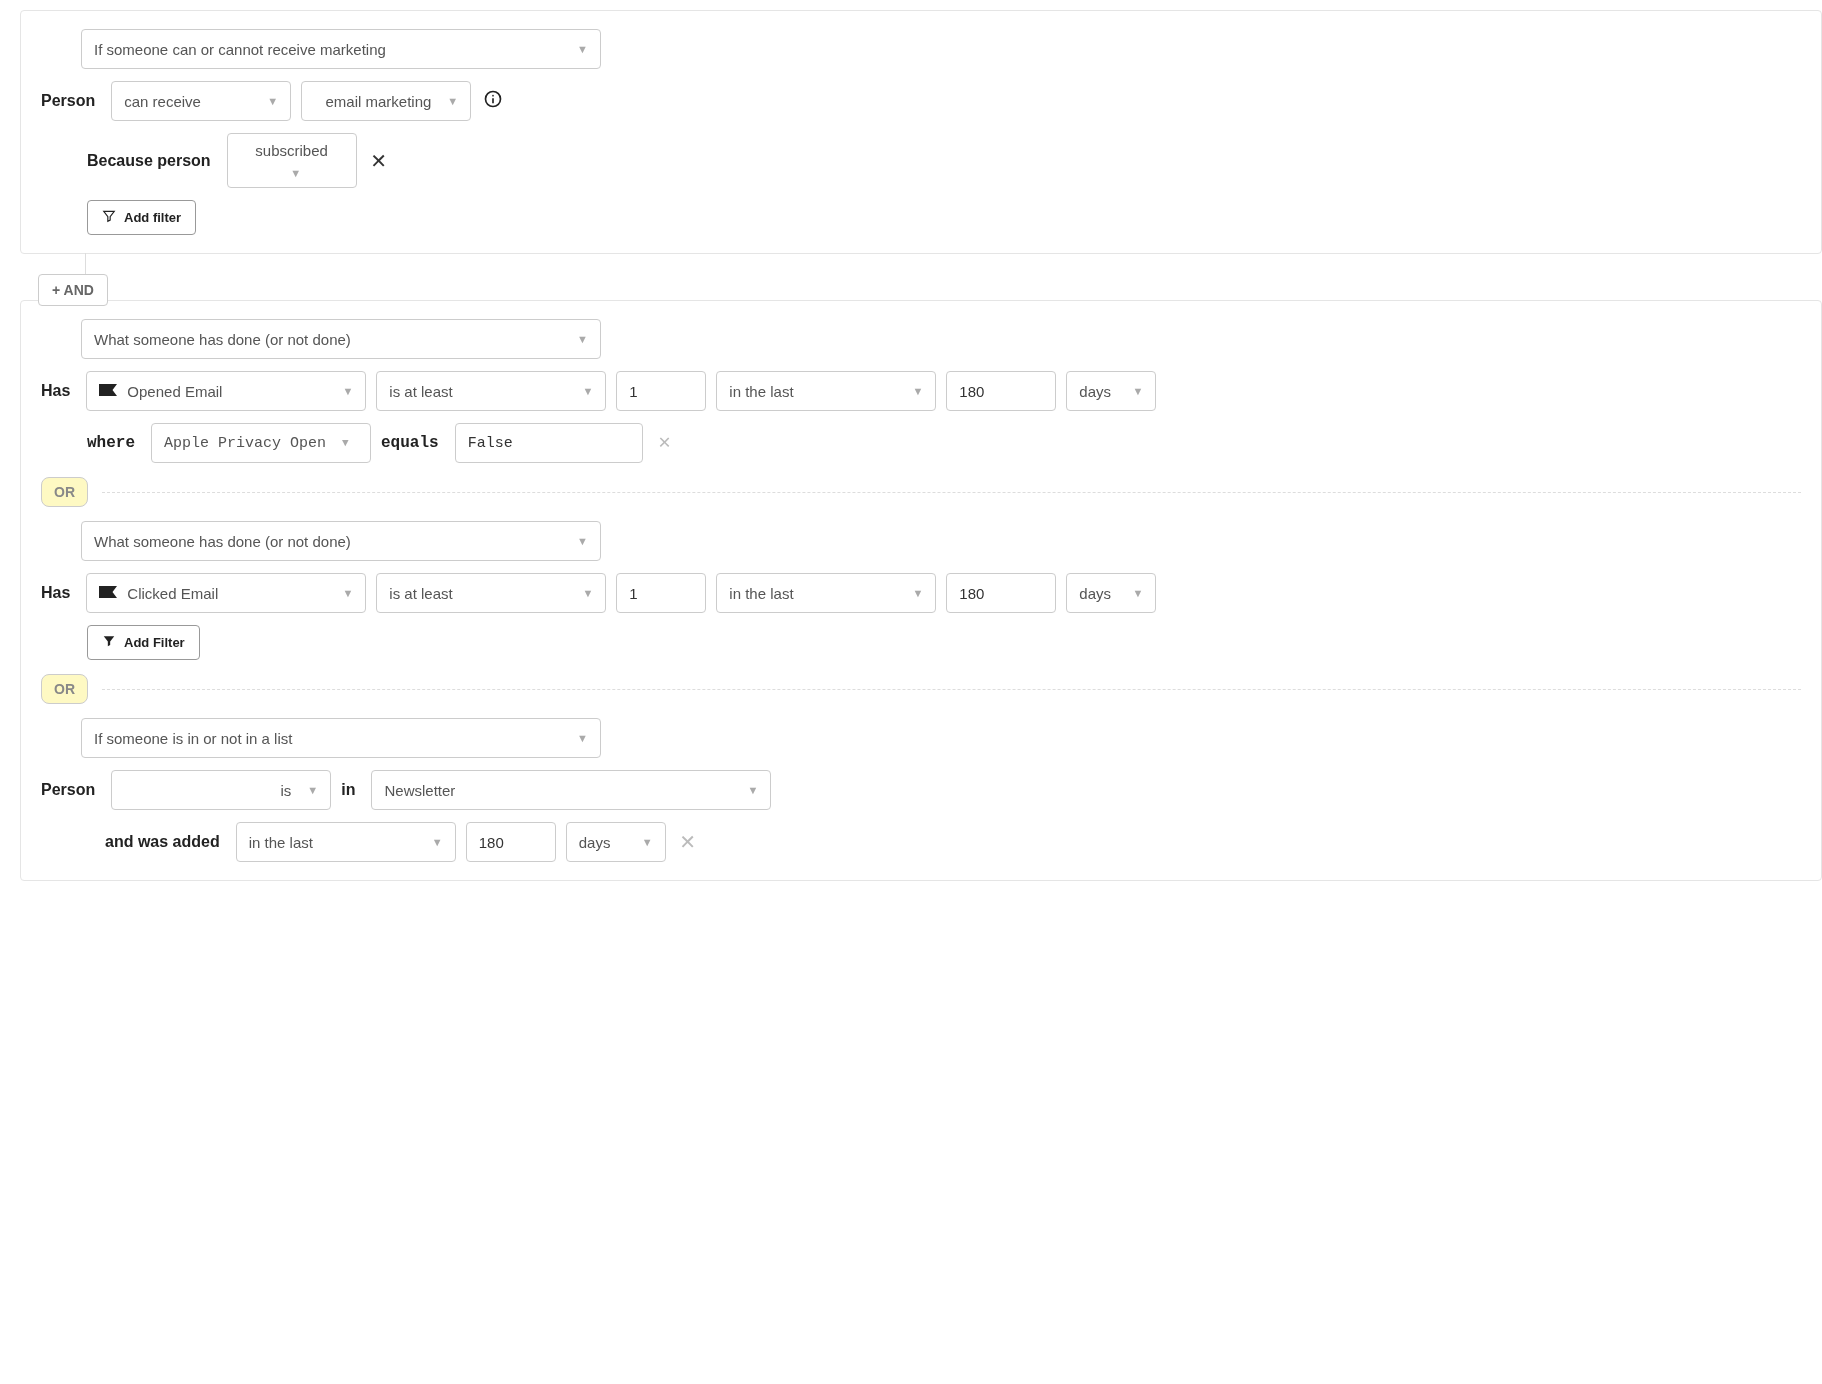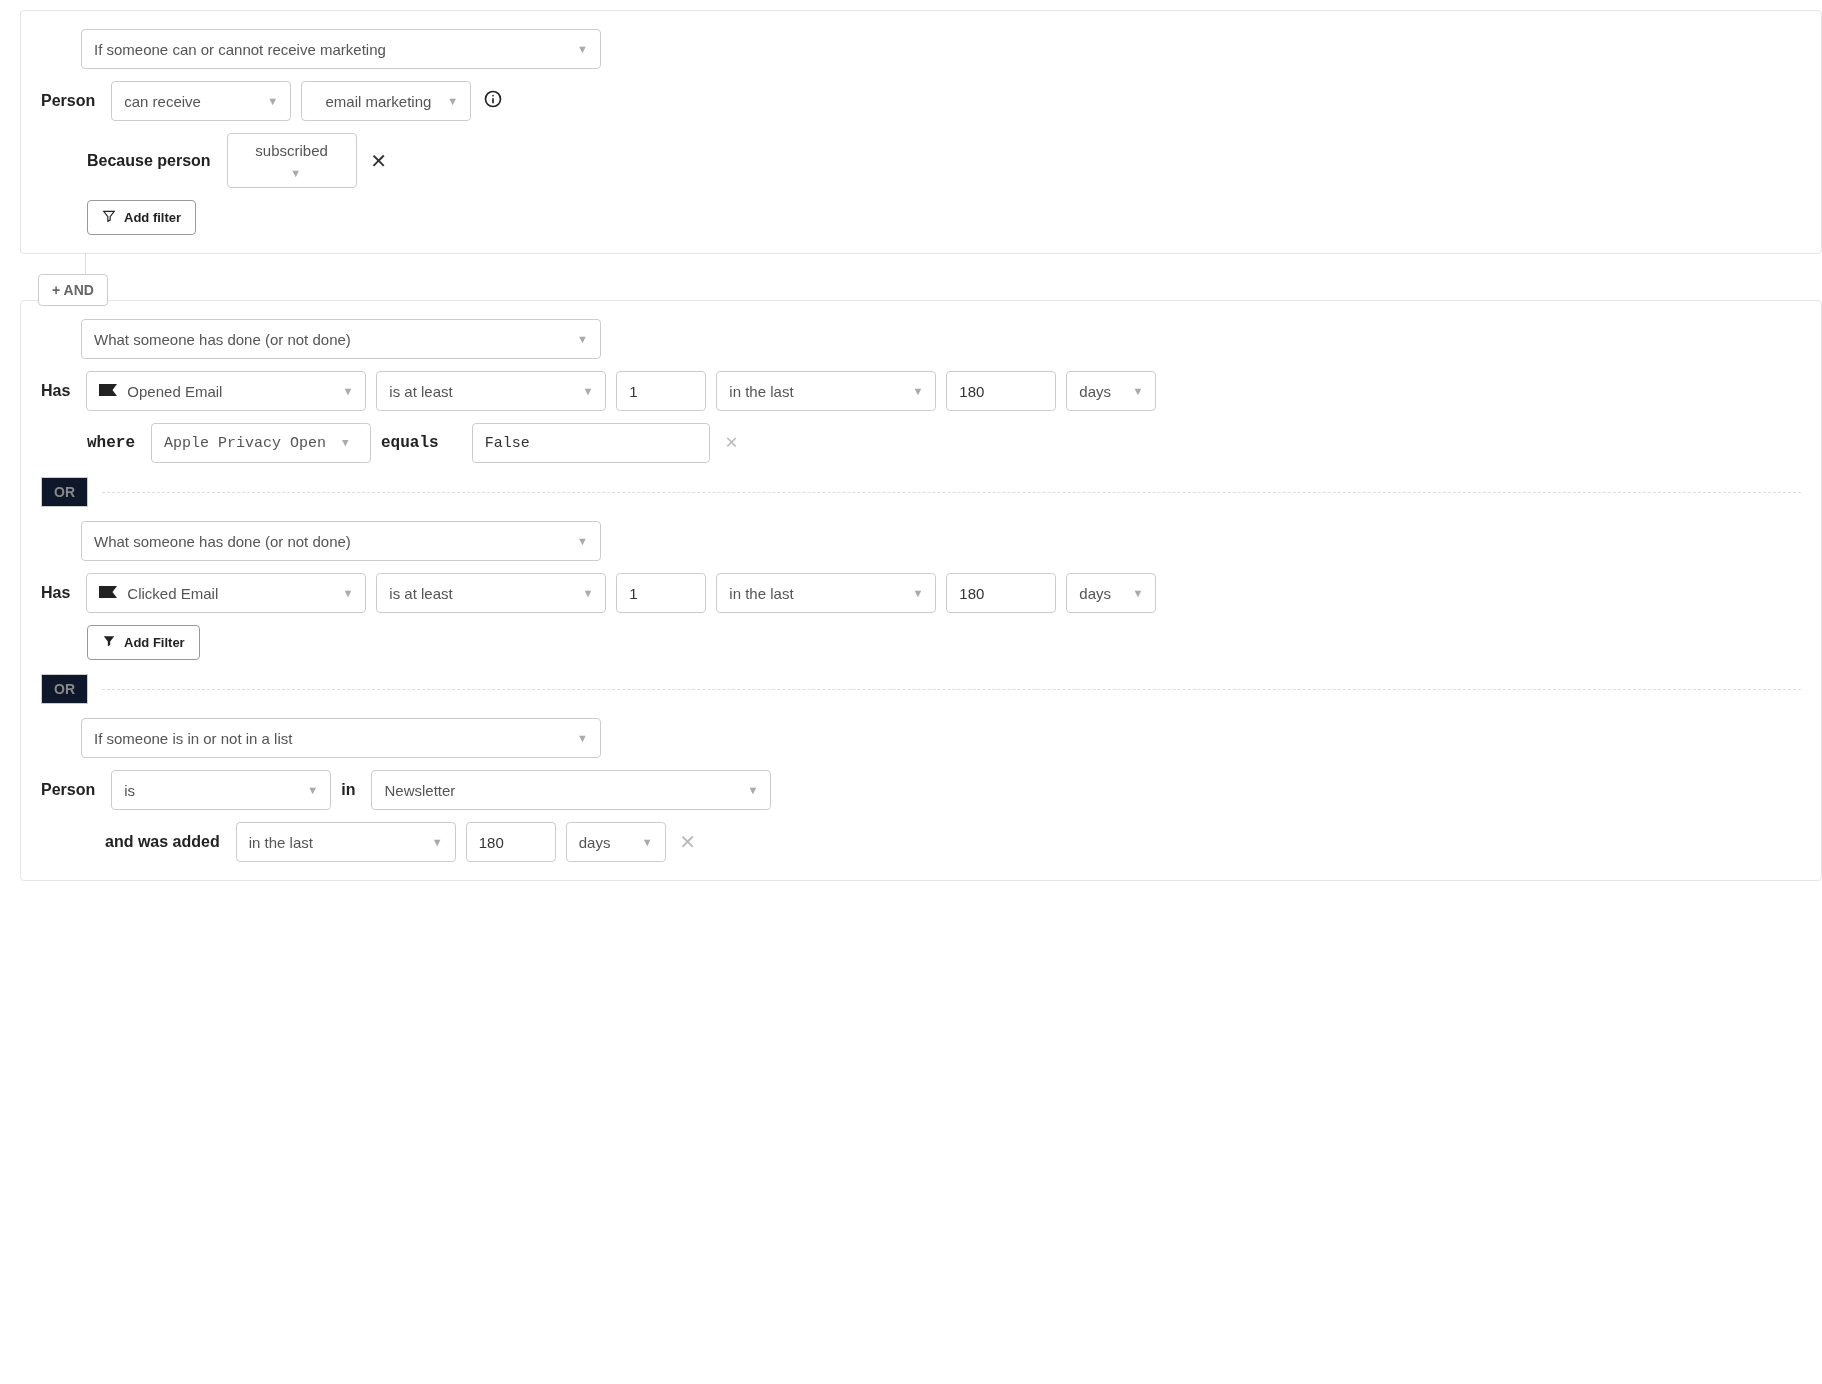--- a/index.html
+++ b/index.html
@@ -48,21 +48,21 @@
   color: #aaa;
   font-size: 11px;
   margin-left: 8px;
 }
 .input {
   color: #333;
   cursor: text;
 }
 .input.small { width: 90px; }
 .input.med { width: 110px; }
-.input.value { width: 238px; margin-left: 17px; }
+.input.value { width: 188px; }
 .btn {
   display: inline-flex;
   align-items: center;
   border: 1px solid #999;
   border-radius: 4px;
   padding: 8px 14px;
   background: #fff;
   font-weight: 600;
   font-size: 13px;
   color: #222;
@@ -107,22 +107,22 @@
   cursor: pointer;
 }
 .or-row {
   display: flex;
   align-items: center;
   gap: 14px;
   margin: 14px 0;
 }
 .or-btn {
   border: 1px solid #ccc;
-  border-radius: 0;
-  background: #0f172a;
+  border-radius: 8px;
+  background: #fef9c3;
   padding: 6px 12px;
   font-weight: 700;
   font-size: 14px;
   color: #888;
   cursor: pointer;
 }
 .or-line {
   flex: 1;
   border-top: 1px dashed #ddd;
   height: 0;
@@ -295,21 +295,21 @@
   </div>
 
   <div class="row">
     <div class="select wide">
       <span>If someone is in or not in a list</span>
       <span class="caret">▼</span>
     </div>
   </div>
   <div class="row">
     <span class="label">Person</span>
-    <div class="select" style="min-width:220px;justify-content:space-between;">
+    <div class="select" style="min-width:220px;justify-content:flex-end;">
       <span>is</span>
       <span class="caret">▼</span>
     </div>
     <span class="label">in</span>
     <div class="select" style="min-width:400px;justify-content:space-between;">
       <span>Newsletter</span>
       <span class="caret">▼</span>
     </div>
   </div>
   <div class="row" style="margin-left:64px;">

